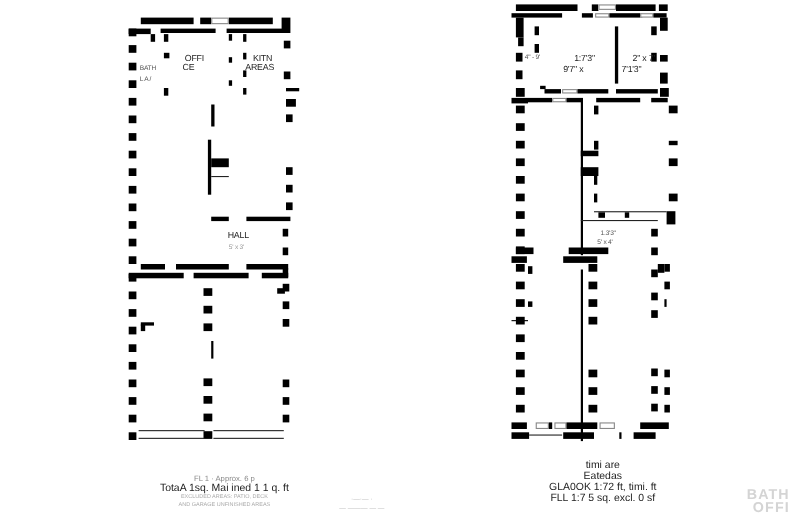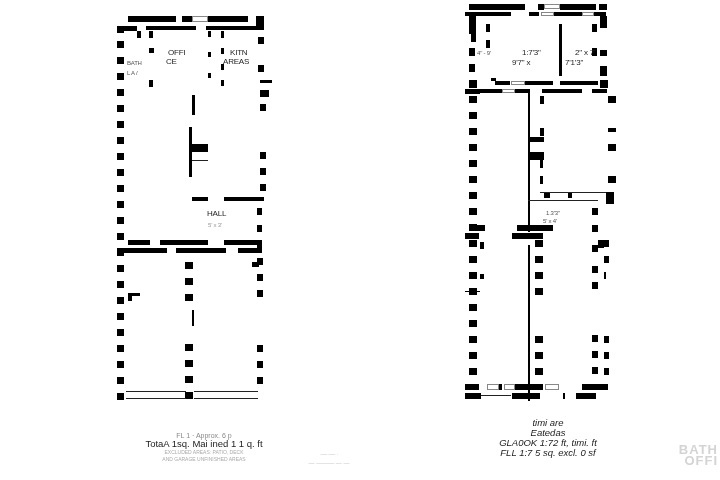--- a/index.html
+++ b/index.html
@@ -265,21 +265,21 @@
   <div class="w" style="left:576px;top:393px;width:20px;height:6px;"></div>
 
   <div class="lbl sm" style="left:477px;top:50px;">4" - 9'</div>
   <div class="lbl" style="left:522px;top:48px;">1:7'3"</div>
   <div class="lbl" style="left:512px;top:58px;">9'7" x</div>
   <div class="lbl" style="left:575px;top:48px;">2" x 7'</div>
   <div class="lbl" style="left:565px;top:58px;">7'1'3"</div>
   <div class="lbl sm" style="left:546px;top:210px;">1.3'3"</div>
   <div class="lbl sm" style="left:543px;top:218px;">5' x 4'</div>
 
-  <div class="cap" style="left:486px;top:418px;width:124px;font-style:italic;">
+  <div class="cap" style="left:486px;top:418px;width:124px;">
     <div class="l2">timi are</div>
     <div class="l2">Eatedas</div>
     <div class="l2">GLA0OK 1:72 ft, timi. ft</div>
     <div class="l2">FLL 1:7 5 sq. excl. 0 sf</div>
   </div>
 </div>
 
 <div class="logo" style="left:650px;top:444px;width:68px;">
   <div>BATH</div>
   <div>OFFI</div>

